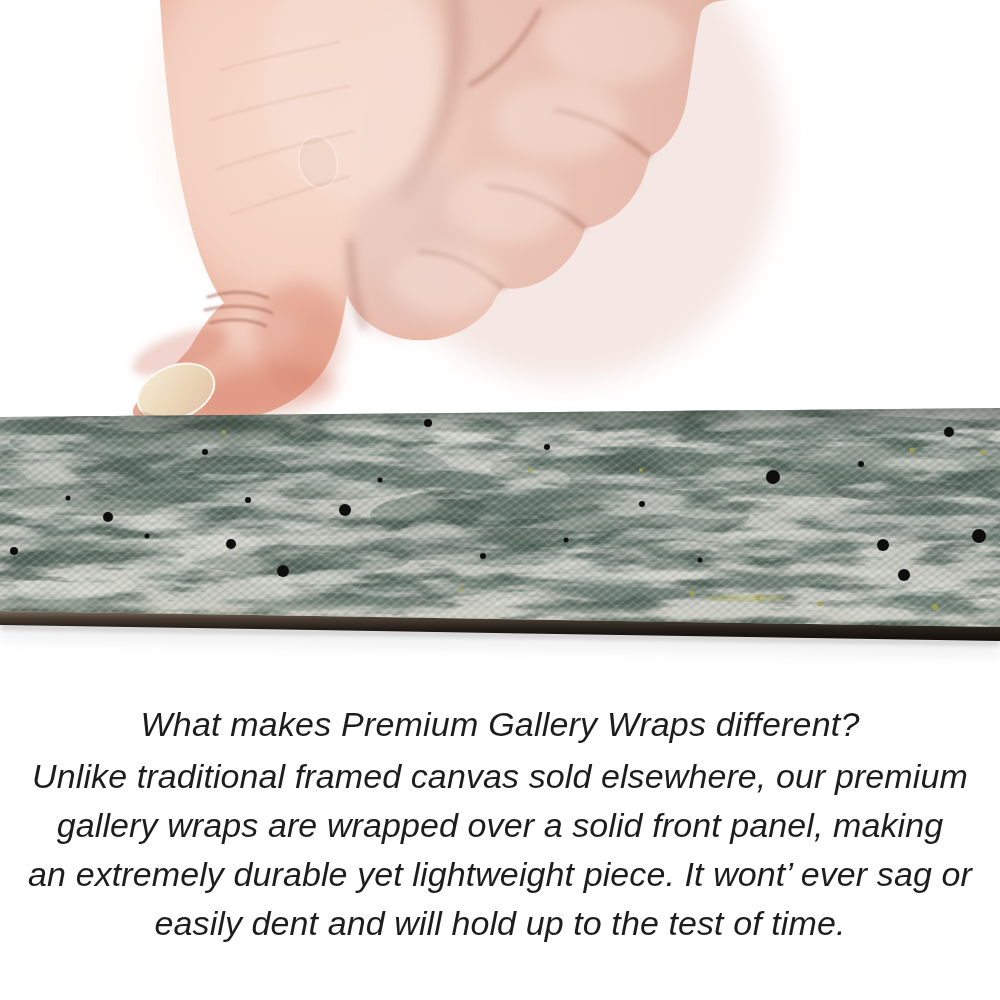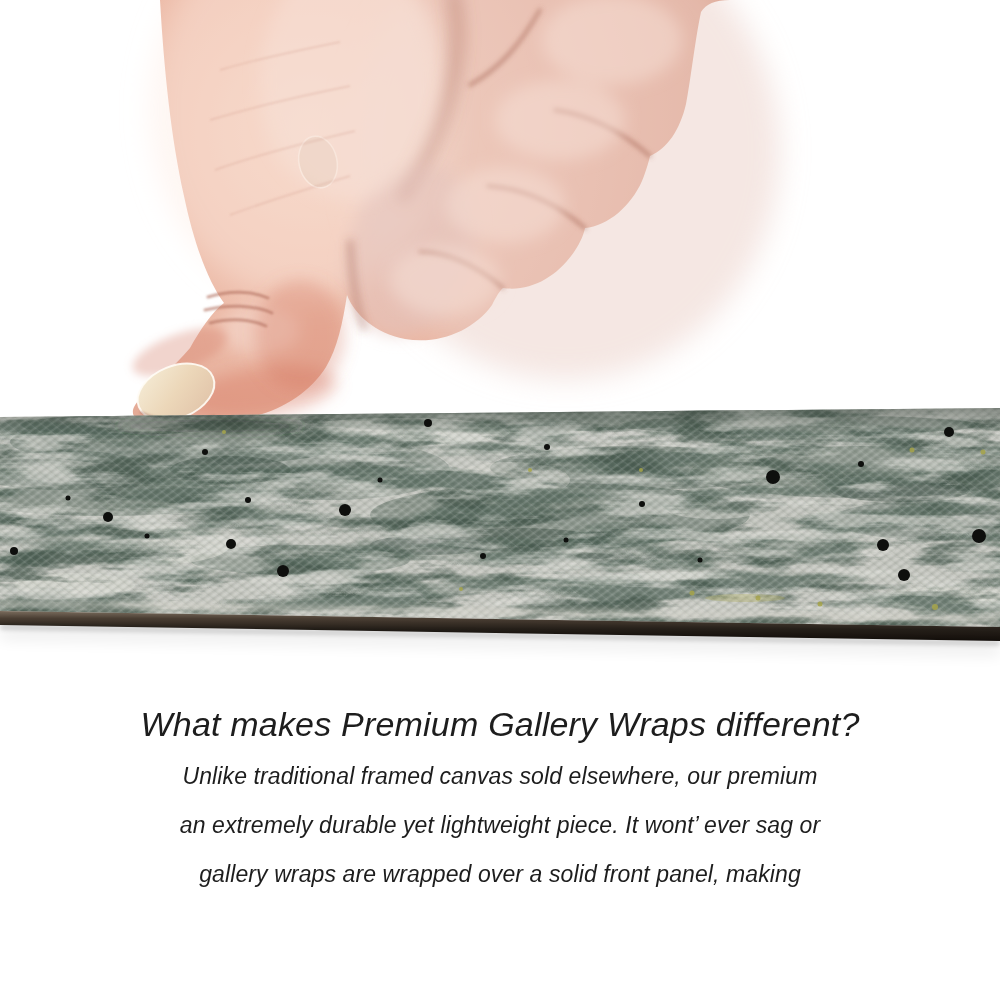--- a/index.html
+++ b/index.html
@@ -10,21 +10,21 @@
   .art{position:absolute;left:0;top:0;width:1000px;height:1000px;display:block;}
   .text-block{
     position:absolute;top:703px;left:0;width:1000px;text-align:center;
     color:#1d1d1d;font-style:italic;
   }
   .text-block h1{
     font-size:34px;line-height:43px;font-weight:400;margin:0 0 9px 0;
     letter-spacing:0.2px;
   }
   .text-block p{
-    font-size:23px;line-height:37px;margin:12px;letter-spacing:0.1px;
+    font-size:34px;line-height:37px;margin:12px;letter-spacing:0.1px;
   }
 </style>
 </head>
 <body>
 
 <div class="stage">
 
   <svg class="art" viewBox="0 0 1000 1000" xmlns="http://www.w3.org/2000/svg">
     <defs>
       <radialGradient id="gSkin" gradientUnits="userSpaceOnUse" cx="310" cy="130" r="520">
@@ -265,17 +265,18 @@
       <polygon points="0,611 1000,627 1000,641 0,625" fill="url(#gEdge)"></polygon>
 
       <polygon points="0,625 1000,641 1000,645 0,629" fill="#000000" opacity="0.22" filter="url(#fB2)"></polygon>
       <polygon points="0,628 1000,644 1000,654 0,638" fill="#000000" opacity="0.09" filter="url(#fB8)"></polygon>
     </g>
   </svg>
 
   <div class="text-block">
     <h1>What makes Premium Gallery Wraps different?</h1>
     <p>Unlike traditional framed canvas sold elsewhere, our premium</p>
+    <p>gallery wraps are wrapped over a solid front panel, making</p>
     <p>an extremely durable yet lightweight piece. It wont’ ever sag or</p>
-    <p>gallery wraps are wrapped over a solid front panel, making</p>
+    <p>easily dent and will hold up to the test of time.</p>
   </div>
 
 </div>
 
 </body></html>

